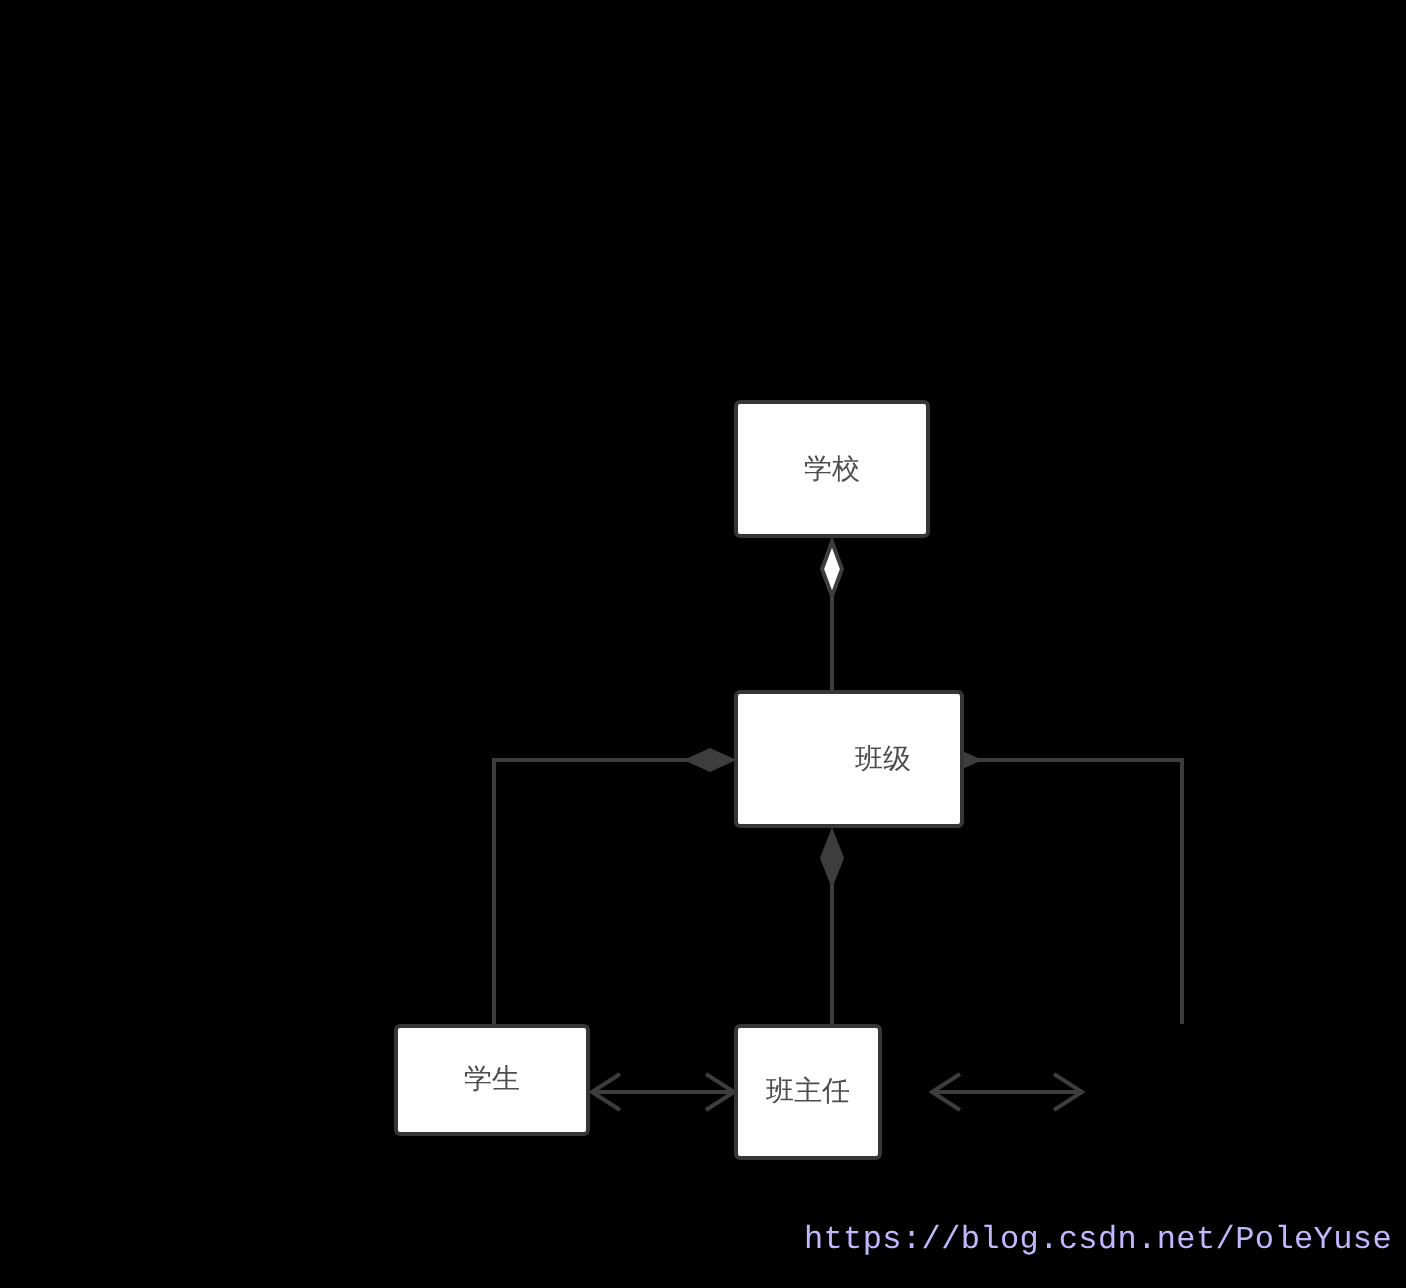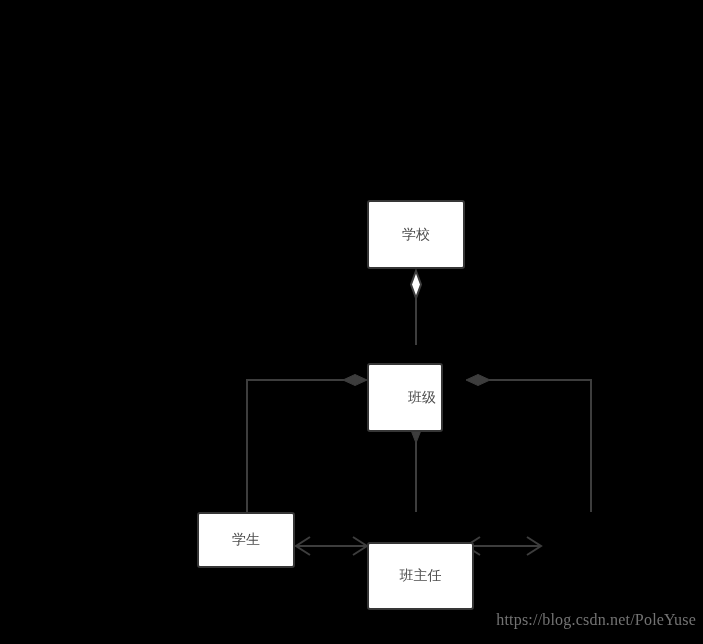--- a/index.html
+++ b/index.html
@@ -6,21 +6,21 @@
     margin: 0;
     padding: 0;
     background: #000000;
   }
   .canvas {
     position: relative;
     width: 703px;
     height: 644px;
     background: #000000;
     overflow: hidden;
-    font-family: Liberation Serif, serif;
+    font-family: Liberation Mono, monospace;
   }
   .edges {
     position: absolute;
     left: 0;
     top: 0;
   }
   .edges .edge-line {
     stroke: #3d3d3d;
     stroke-width: 2;
     fill: none;
@@ -46,30 +46,30 @@
     background: #ffffff;
     border: 2px solid #363636;
     border-radius: 3px;
     display: flex;
     align-items: center;
     justify-content: center;
     font-size: 14px;
     color: #4d4d4d;
   }
   .node-school       { left: 367px; top: 200px; width: 98px; height: 69px; }
-  .node-class        { left: 367px; top: 363px; width: 76px; height: 69px; padding-left: 34px; }
+  .node-class        { left: 367px; top: 345px; width: 115px; height: 69px; padding-left: 34px; }
   .node-student      { left: 197px; top: 512px; width: 98px; height: 56px; }
-  .node-head-teacher { left: 367px; top: 512px; width: 107px; height: 68px; margin-top: 30px; }
+  .node-head-teacher { left: 367px; top: 512px; width: 74px; height: 68px; }
   .node-deputy       { left: 541px; top: 512px; width: 99px; height: 68px; }
   .watermark {
     position: absolute;
     right: 7px;
     top: 611px;
     font-size: 16px;
-    color: #737373;
+    color: #c4b5fd;
     letter-spacing: 0.2px;
   }
 </style>
 </head>
 <body>
 
 <div class="canvas">
 
   <svg class="edges" width="703" height="644" viewBox="0 0 703 644">
 

